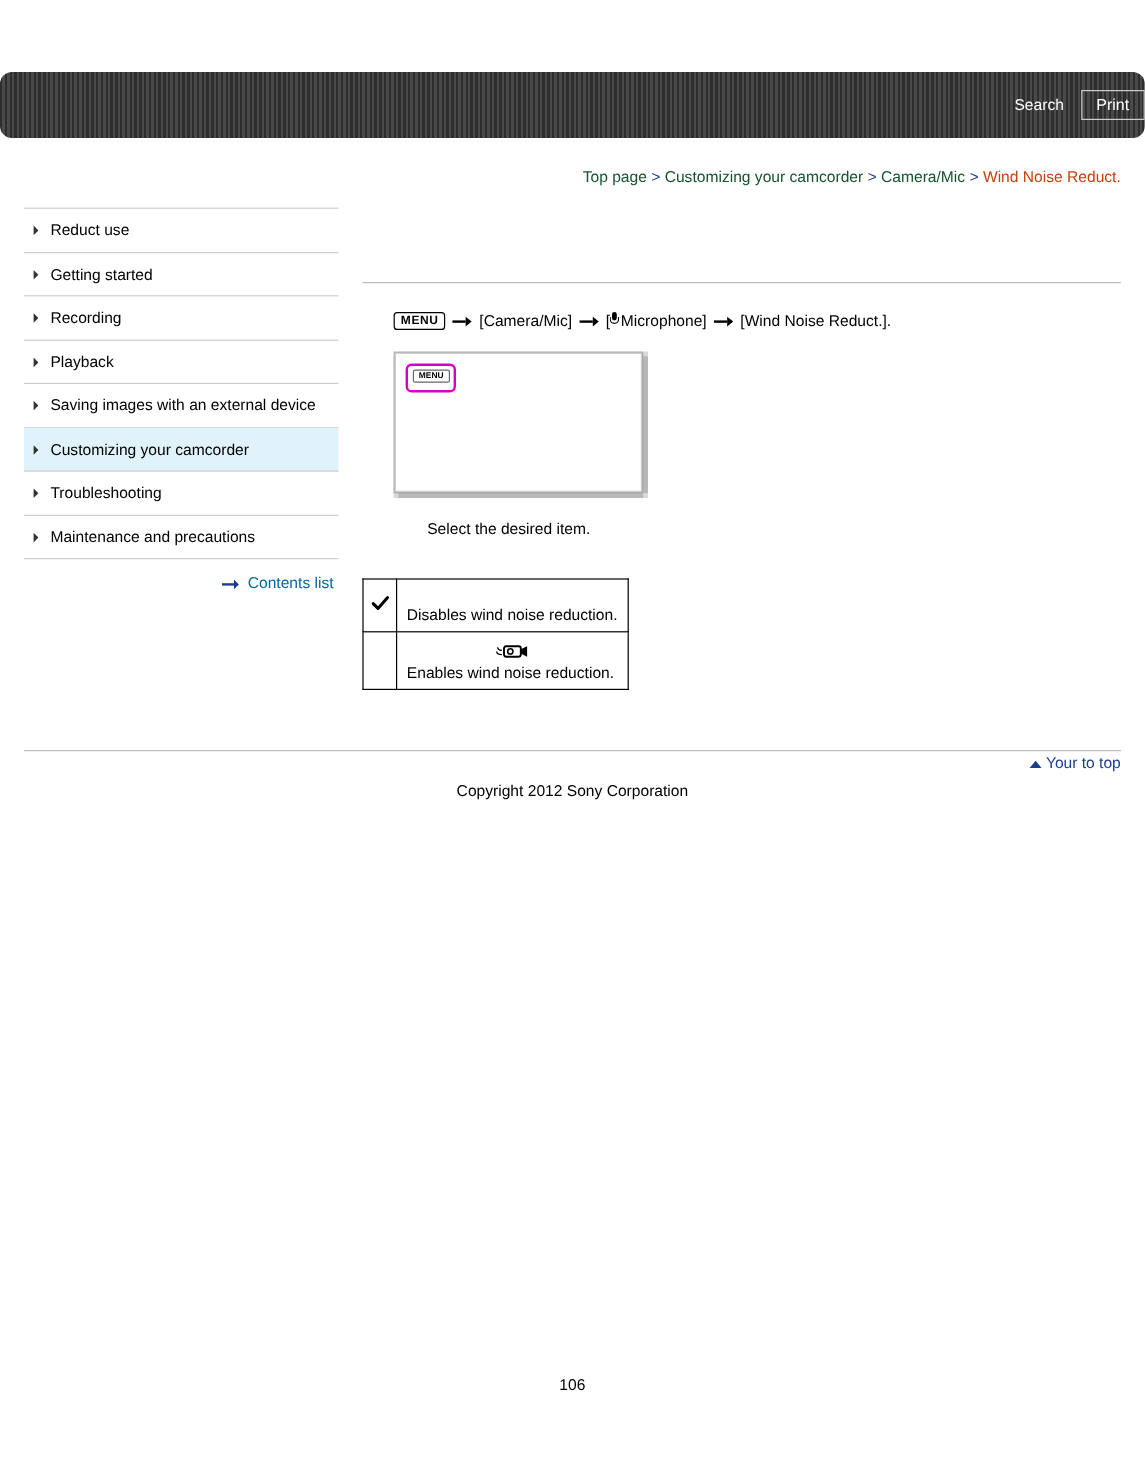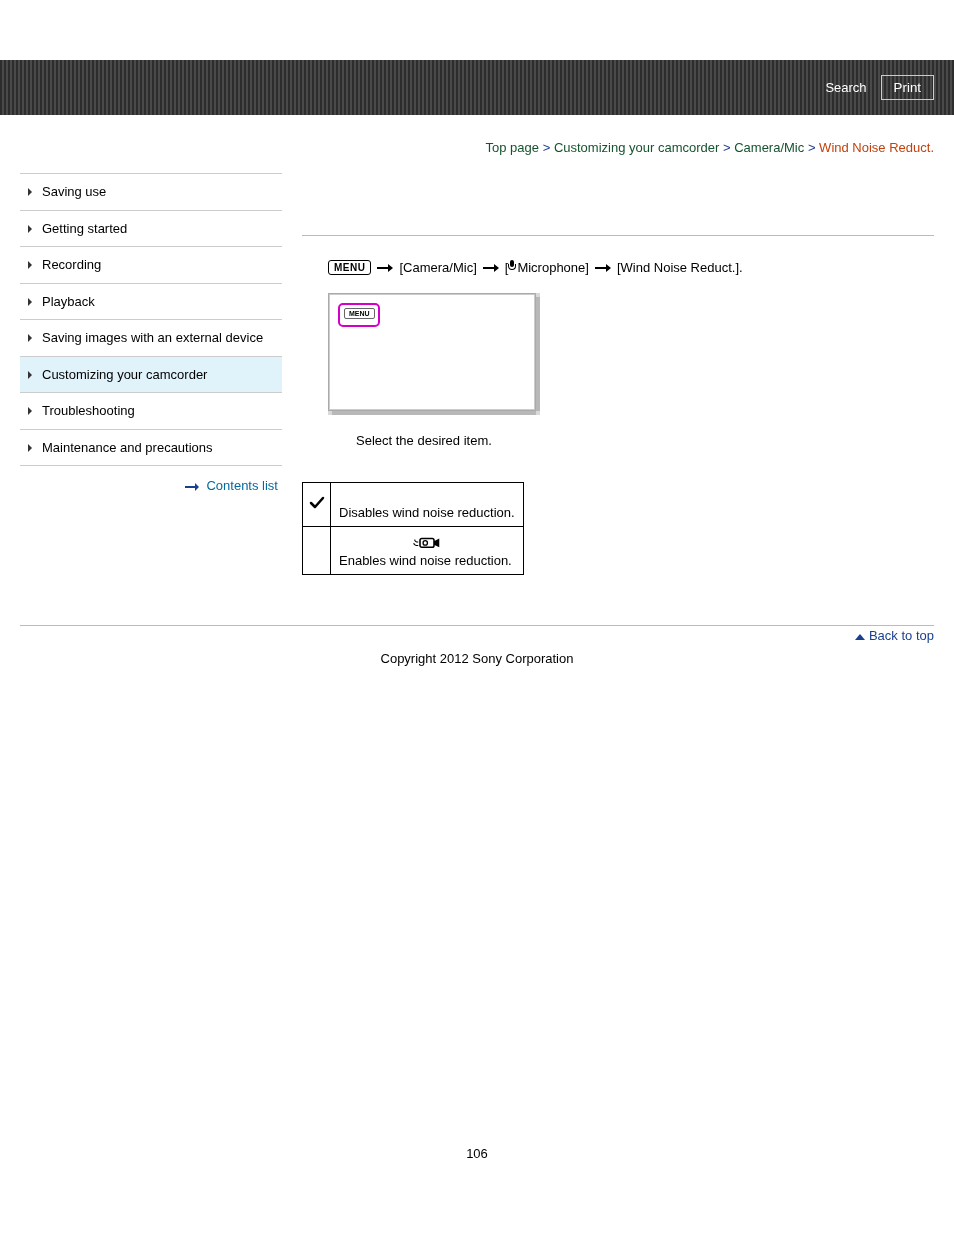--- a/index.html
+++ b/index.html
@@ -9,23 +9,23 @@
     color: #000;
     background: #fff;
     width: 954px;
   }
   .headerband {
     height: 55px;
     background: repeating-linear-gradient(90deg, #2d2d2d 0 2px, #4a4a4a 2px 4px);
     display: flex;
     justify-content: flex-end;
     align-items: center;
-    padding-right: 20px;
     margin-top: 60px;
     margin-bottom: 25px;
+    border-radius: 10px;
   }
   .search-link { color: #fff; margin-right: 14px; }
   .print-btn {
     border: 1px solid #ccc;
     background: transparent;
     color: #fff;
     padding: 4px 12px;
     cursor: pointer;
   }
   .breadcrumb {
@@ -193,21 +193,21 @@
   <span class="sep">&gt;</span>
   <a href="#">Customizing your camcorder</a>
   <span class="sep">&gt;</span>
   <a href="#">Camera/Mic</a>
   <span class="sep">&gt;</span>
   <span class="last">Wind Noise Reduct.</span>
 </div>
 
 <div class="layout">
   <aside class="sidenav">
-    <div class="nav-item">Saving use</div>
+    <div class="nav-item">Reduct use</div>
     <div class="nav-item">Getting started</div>
     <div class="nav-item">Recording</div>
     <div class="nav-item">Playback</div>
     <div class="nav-item">Saving images with an external device</div>
     <div class="nav-item active">Customizing your camcorder</div>
     <div class="nav-item">Troubleshooting</div>
     <div class="nav-item">Maintenance and precautions</div>
     <div class="contents-list">
       <span class="arrow"></span>
       <a href="#">Contents list</a>
@@ -263,18 +263,18 @@
           </td>
         </tr>
       </tbody>
         </table>
     </div>
   </main>
 </div>
 
 <div class="footer-line">
   <a href="#" class="backtop">
-    <span class="up"></span><span>Back to top</span>
+    <span class="up"></span><span>Your to top</span>
   </a>
 </div>
 <div class="copyright">Copyright 2012 Sony Corporation</div>
 
 <div class="page-num">106</div>
 
 </body></html>

